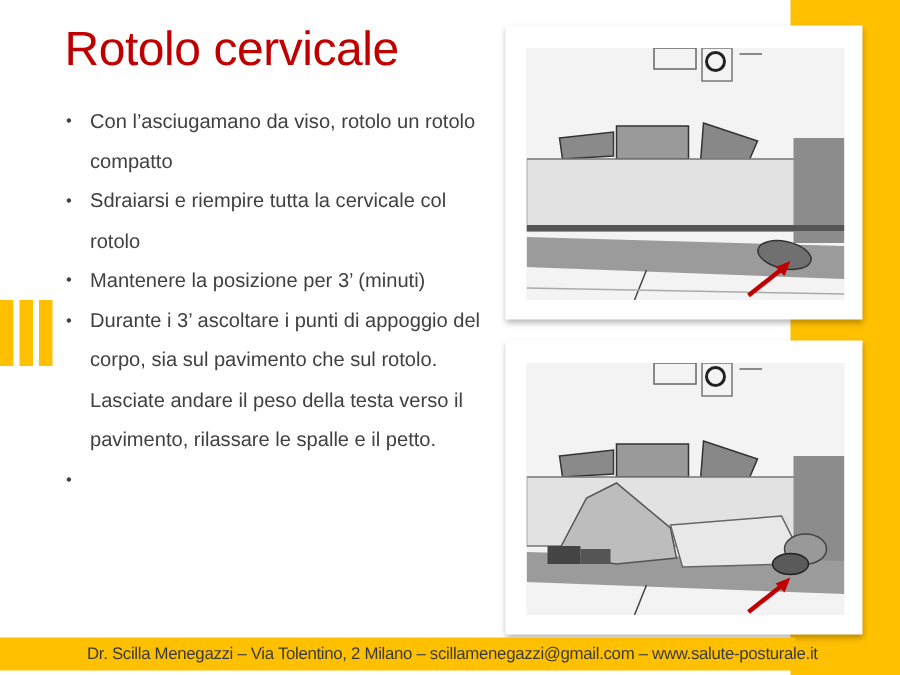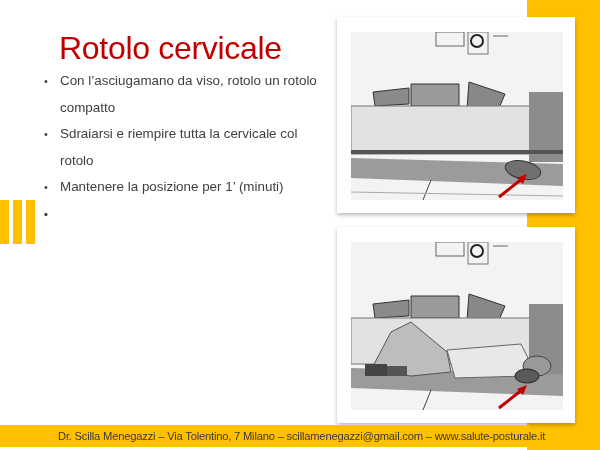--- a/index.html
+++ b/index.html
@@ -20,21 +20,21 @@
     position: absolute; left: 0; top: 425px; width: 530px; height: 22px;
     line-height: 22px; font-size: 11.2px; color: #3a3a3a;
     text-align: left; padding-left: 58px; box-sizing: border-box;
     white-space: nowrap; letter-spacing: -0.2px;
   }
   .bars { position: absolute; left: 0; top: 200px; height: 44px; }
   .bar {
     position: absolute; top: 0; width: 9px; height: 44px; background: #FFC000;
   }
   .title {
-    position: absolute; left: 43px; top: 14px; margin: 16px;
+    position: absolute; left: 43px; top: 14px; margin: 0;
     font-size: 32px; font-weight: normal; color: #C00000;
     letter-spacing: -0.3px;
   }
   .bullets {
     position: absolute; left: 40px; top: 68px; width: 290px;
     margin: 0; padding: 0; list-style: none;
     font-size: 13.4px; line-height: 26.5px; color: #404040;
   }
   .bullets li { position: relative; padding-left: 20px; }
   .bullets li .dot {
@@ -59,22 +59,22 @@
   <div class="bar" style="left:0"></div>
   <div class="bar" style="left:13px"></div>
   <div class="bar" style="left:26px"></div>
 </div>
 
 <h1 class="title">Rotolo cervicale</h1>
 
 <ul class="bullets">
   <li><span class="dot">•</span><span>Con l’asciugamano da viso, rotolo un rotolo compatto</span></li>
   <li><span class="dot">•</span><span>Sdraiarsi e riempire tutta la cervicale col rotolo</span></li>
-  <li><span class="dot">•</span><span>Mantenere la posizione per 1’ (minuti)</span></li>
-  <li><span class="dot">•</span></li>
+  <li><span class="dot">•</span><span>Mantenere la posizione per 3’ (minuti)</span></li>
+  <li><span class="dot">•</span><span>Durante i 3’ ascoltare i punti di appoggio del corpo, sia sul pavimento che sul rotolo. Lasciate andare il peso della testa verso il pavimento, rilassare le spalle e il petto.</span></li>
   <li><span class="dot">•</span></li>
 </ul>
 
 <div class="frame" style="left:337px; top:17px; width:238px; height:196px;">
   <div class="photo" style="left:14px; top:15px; width:212px; height:168px;">
     <svg width="212" height="168" viewBox="0 0 212 168">
       <rect x="0" y="0" width="212" height="168" fill="#f3f3f3"></rect>
 
       <rect x="85" y="0" width="28" height="14" fill="none" stroke="#666" stroke-width="1"></rect>
       <rect x="117" y="0" width="20" height="22" fill="none" stroke="#777" stroke-width="1"></rect>
@@ -127,13 +127,13 @@
       <ellipse cx="176" cy="134" rx="12" ry="7" fill="#5a5a5a" stroke="#222"></ellipse>
       <line x1="80" y1="148" x2="72" y2="168" stroke="#444"></line>
 
       <line x1="148" y1="166" x2="172" y2="147" stroke="#C00000" stroke-width="3"></line>
       <polygon points="176,143 166,147 172,153" fill="#C00000"></polygon>
     </svg>
   </div>
 </div>
 
 <div class="footer-band"></div>
-<div class="footer-text">Dr. Scilla Menegazzi – Via Tolentino, 7 Milano – scillamenegazzi@gmail.com – www.salute-posturale.it</div>
+<div class="footer-text">Dr. Scilla Menegazzi – Via Tolentino, 2 Milano – scillamenegazzi@gmail.com – www.salute-posturale.it</div>
 
 </body></html>

